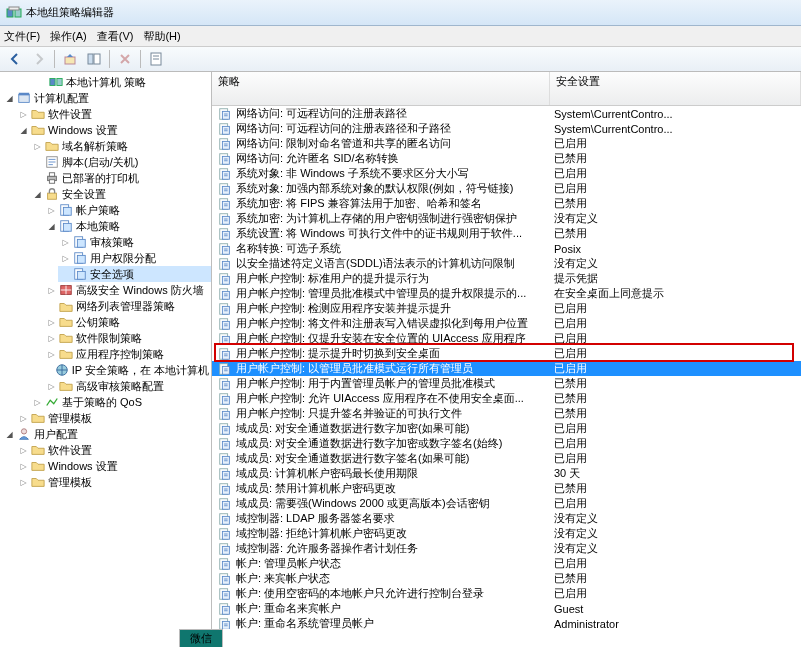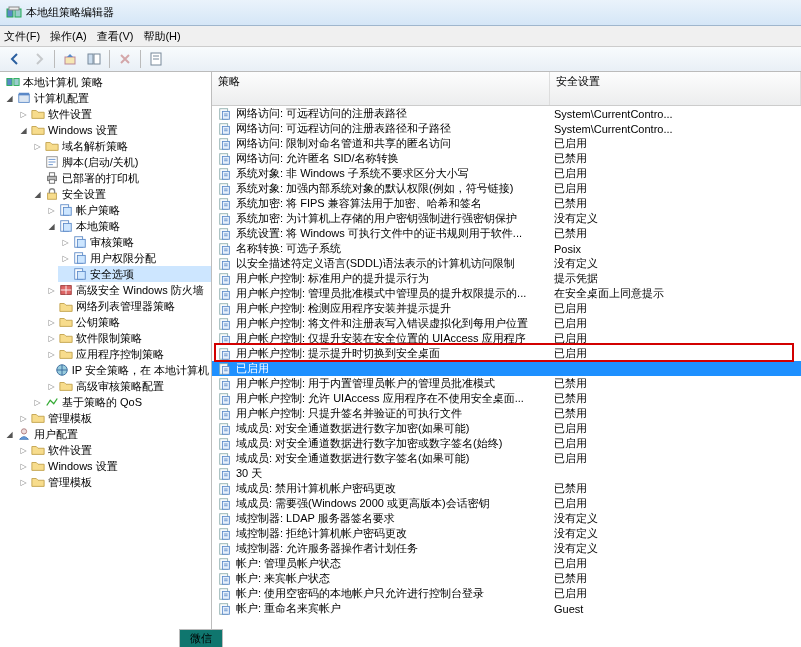--- a/index.html
+++ b/index.html
@@ -10,21 +10,21 @@
 .menubar { height: 20px; background: #f0f0f0; display: flex; align-items: center; padding: 0 4px; gap: 10px; color: #000; }
 .menubar span { cursor: default; }
 .toolbar { height: 26px; background: linear-gradient(#f8fbfd, #e9eff6); border-top: 1px solid #ccc; border-bottom: 1px solid #bbb; display: flex; align-items: center; padding: 0 4px; gap: 2px; }
 .toolbar .btn { width: 22px; height: 20px; display: flex; align-items: center; justify-content: center; border: 1px solid transparent; border-radius: 2px; }
 .toolbar .sep { width: 1px; height: 18px; background: #bbb; margin: 0 2px; }
 
 .workspace { display: flex; height: calc(100% - 72px - 18px); }
 .tree-pane { width: 212px; border-right: 1px solid #bdbdbd; overflow-y: auto; padding: 2px 0; }
 .list-pane { flex: 1; overflow-y: auto; position: relative; }
 
-.pathbar { height: 16px; padding: 0 6px; color: #000; display: flex; align-items: center; }
+.pathbar { height: 16px; padding: 0 6px; color: #000; display: flex; align-items: center; margin-left: 43px; }
 
 .tree ul { list-style: none; padding-left: 14px; }
 .tree > ul { padding-left: 2px; }
 .tree li { white-space: nowrap; }
 .row { display: flex; align-items: center; height: 16px; padding: 0 2px; cursor: default; position: relative; }
 .twisty { width: 11px; height: 11px; margin-right: 2px; display: inline-flex; align-items: center; justify-content: center; font-size: 9px; color: #666; }
 .twisty.open::before { content: "◢"; font-size: 8px; color: #555; }
 .twisty.closed::before { content: "▷"; font-size: 8px; color: #888; }
 .twisty.none { visibility: hidden; }
 .ticon { width: 14px; height: 14px; margin-right: 3px; flex-shrink: 0; }
@@ -619,20 +619,21 @@
           <span class="sec">已启用</span>
         </div>
         <div class="list-row highlight">
           <span class="licon">
             <svg viewBox="0 0 16 16">
               <rect x="2" y="2" width="9" height="12" fill="#fff" stroke="#8aa"></rect>
               <rect x="5" y="5" width="8" height="9" fill="#e6f0fb" stroke="#5a88c7"></rect>
               <path d="M7 8h4M7 10h4" stroke="#5a88c7"></path>
             </svg>
           </span>
+          <span class="name">用户帐户控制: 以管理员批准模式运行所有管理员</span>
           <span class="sec">已启用</span>
         </div>
         <div class="list-row">
           <span class="licon">
             <svg viewBox="0 0 16 16">
               <rect x="2" y="2" width="9" height="12" fill="#fff" stroke="#8aa"></rect>
               <rect x="5" y="5" width="8" height="9" fill="#e6f0fb" stroke="#5a88c7"></rect>
               <path d="M7 8h4M7 10h4" stroke="#5a88c7"></path>
             </svg>
           </span>
@@ -695,20 +696,21 @@
           <span class="sec">已启用</span>
         </div>
         <div class="list-row">
           <span class="licon">
             <svg viewBox="0 0 16 16">
               <rect x="2" y="2" width="9" height="12" fill="#fff" stroke="#8aa"></rect>
               <rect x="5" y="5" width="8" height="9" fill="#e6f0fb" stroke="#5a88c7"></rect>
               <path d="M7 8h4M7 10h4" stroke="#5a88c7"></path>
             </svg>
           </span>
+          <span class="name">域成员: 计算机帐户密码最长使用期限</span>
           <span class="sec">30 天</span>
         </div>
         <div class="list-row">
           <span class="licon">
             <svg viewBox="0 0 16 16">
               <rect x="2" y="2" width="9" height="12" fill="#fff" stroke="#8aa"></rect>
               <rect x="5" y="5" width="8" height="9" fill="#e6f0fb" stroke="#5a88c7"></rect>
               <path d="M7 8h4M7 10h4" stroke="#5a88c7"></path>
             </svg>
           </span>
@@ -795,19 +797,30 @@
         <div class="list-row">
           <span class="licon">
             <svg viewBox="0 0 16 16">
               <rect x="2" y="2" width="9" height="12" fill="#fff" stroke="#8aa"></rect>
               <rect x="5" y="5" width="8" height="9" fill="#e6f0fb" stroke="#5a88c7"></rect>
               <path d="M7 8h4M7 10h4" stroke="#5a88c7"></path>
             </svg>
           </span>
           <span class="name">帐户: 重命名来宾帐户</span>
           <span class="sec">Guest</span>
+        </div>
+        <div class="list-row">
+          <span class="licon">
+            <svg viewBox="0 0 16 16">
+              <rect x="2" y="2" width="9" height="12" fill="#fff" stroke="#8aa"></rect>
+              <rect x="5" y="5" width="8" height="9" fill="#e6f0fb" stroke="#5a88c7"></rect>
+              <path d="M7 8h4M7 10h4" stroke="#5a88c7"></path>
+            </svg>
+          </span>
+          <span class="name">帐户: 重命名系统管理员帐户</span>
+          <span class="sec">Administrator</span>
         </div>
       </div>
     <div class="highlight-box" id="hl-box" style="left: 2px; top: 271px; width: 580px; height: 19px;"></div>
   </div>
 </div>
 
 <div class="bottom-tab">微信</div>
 
 </body></html>

